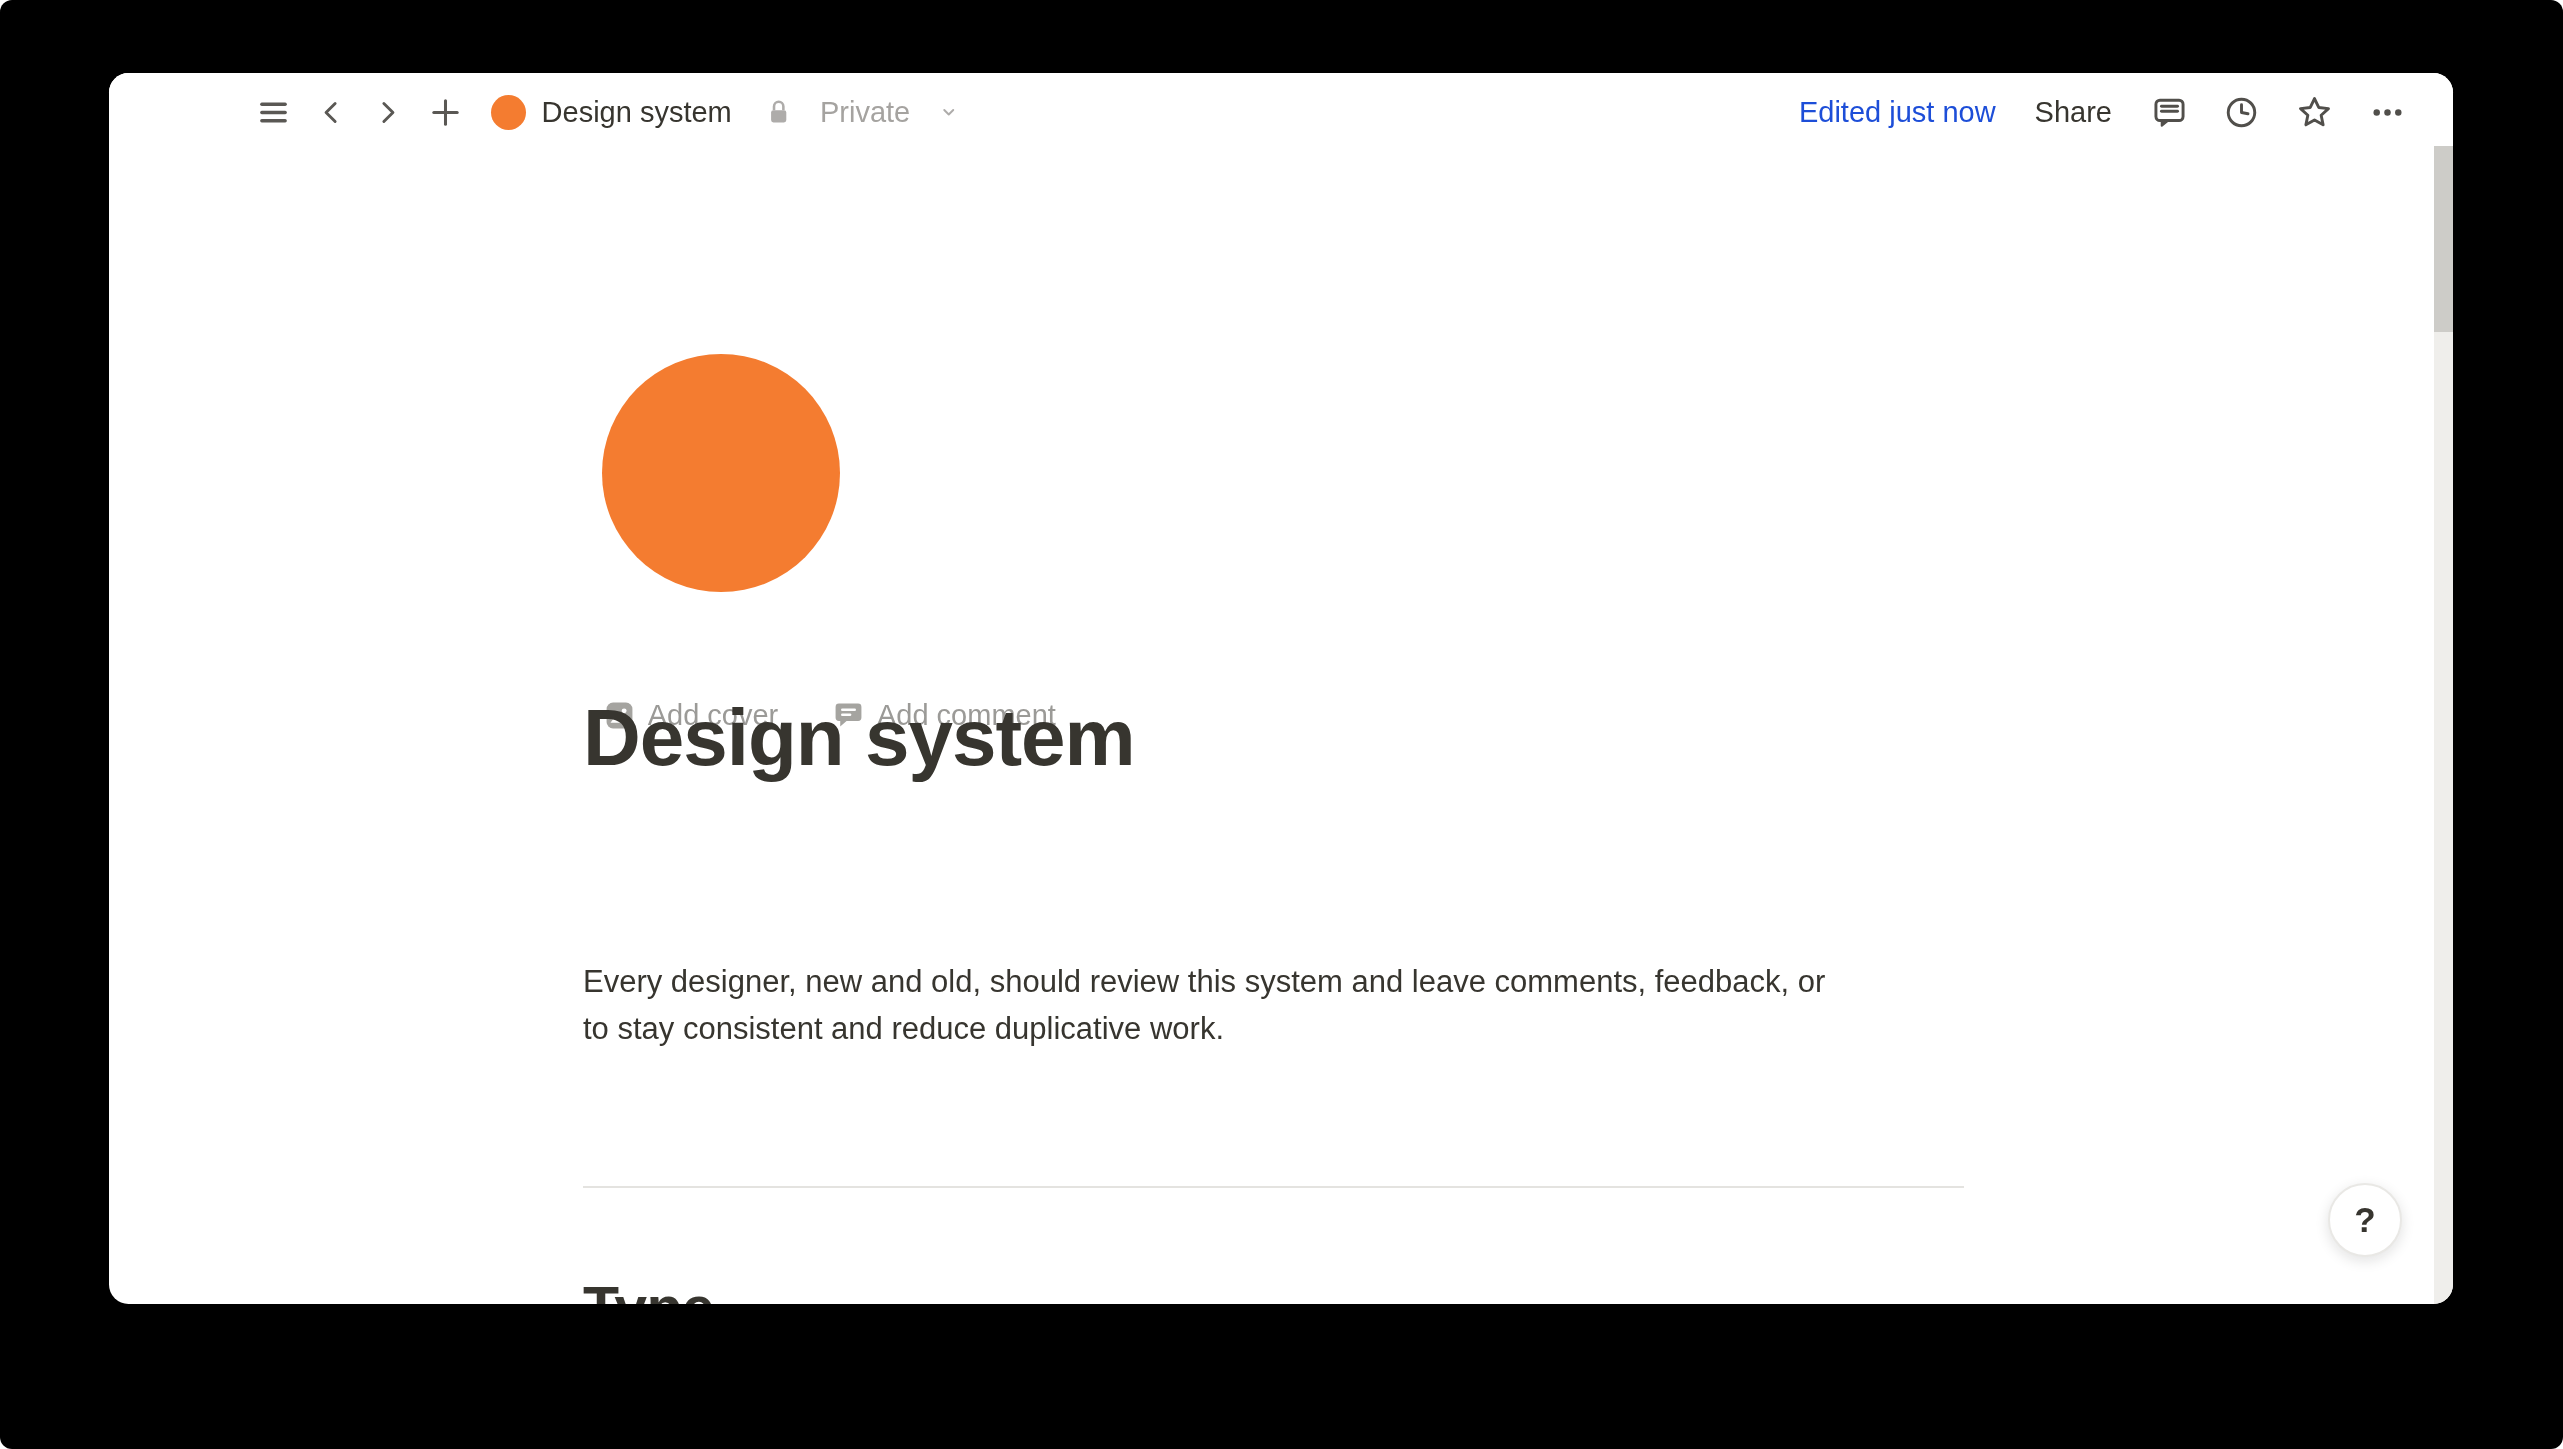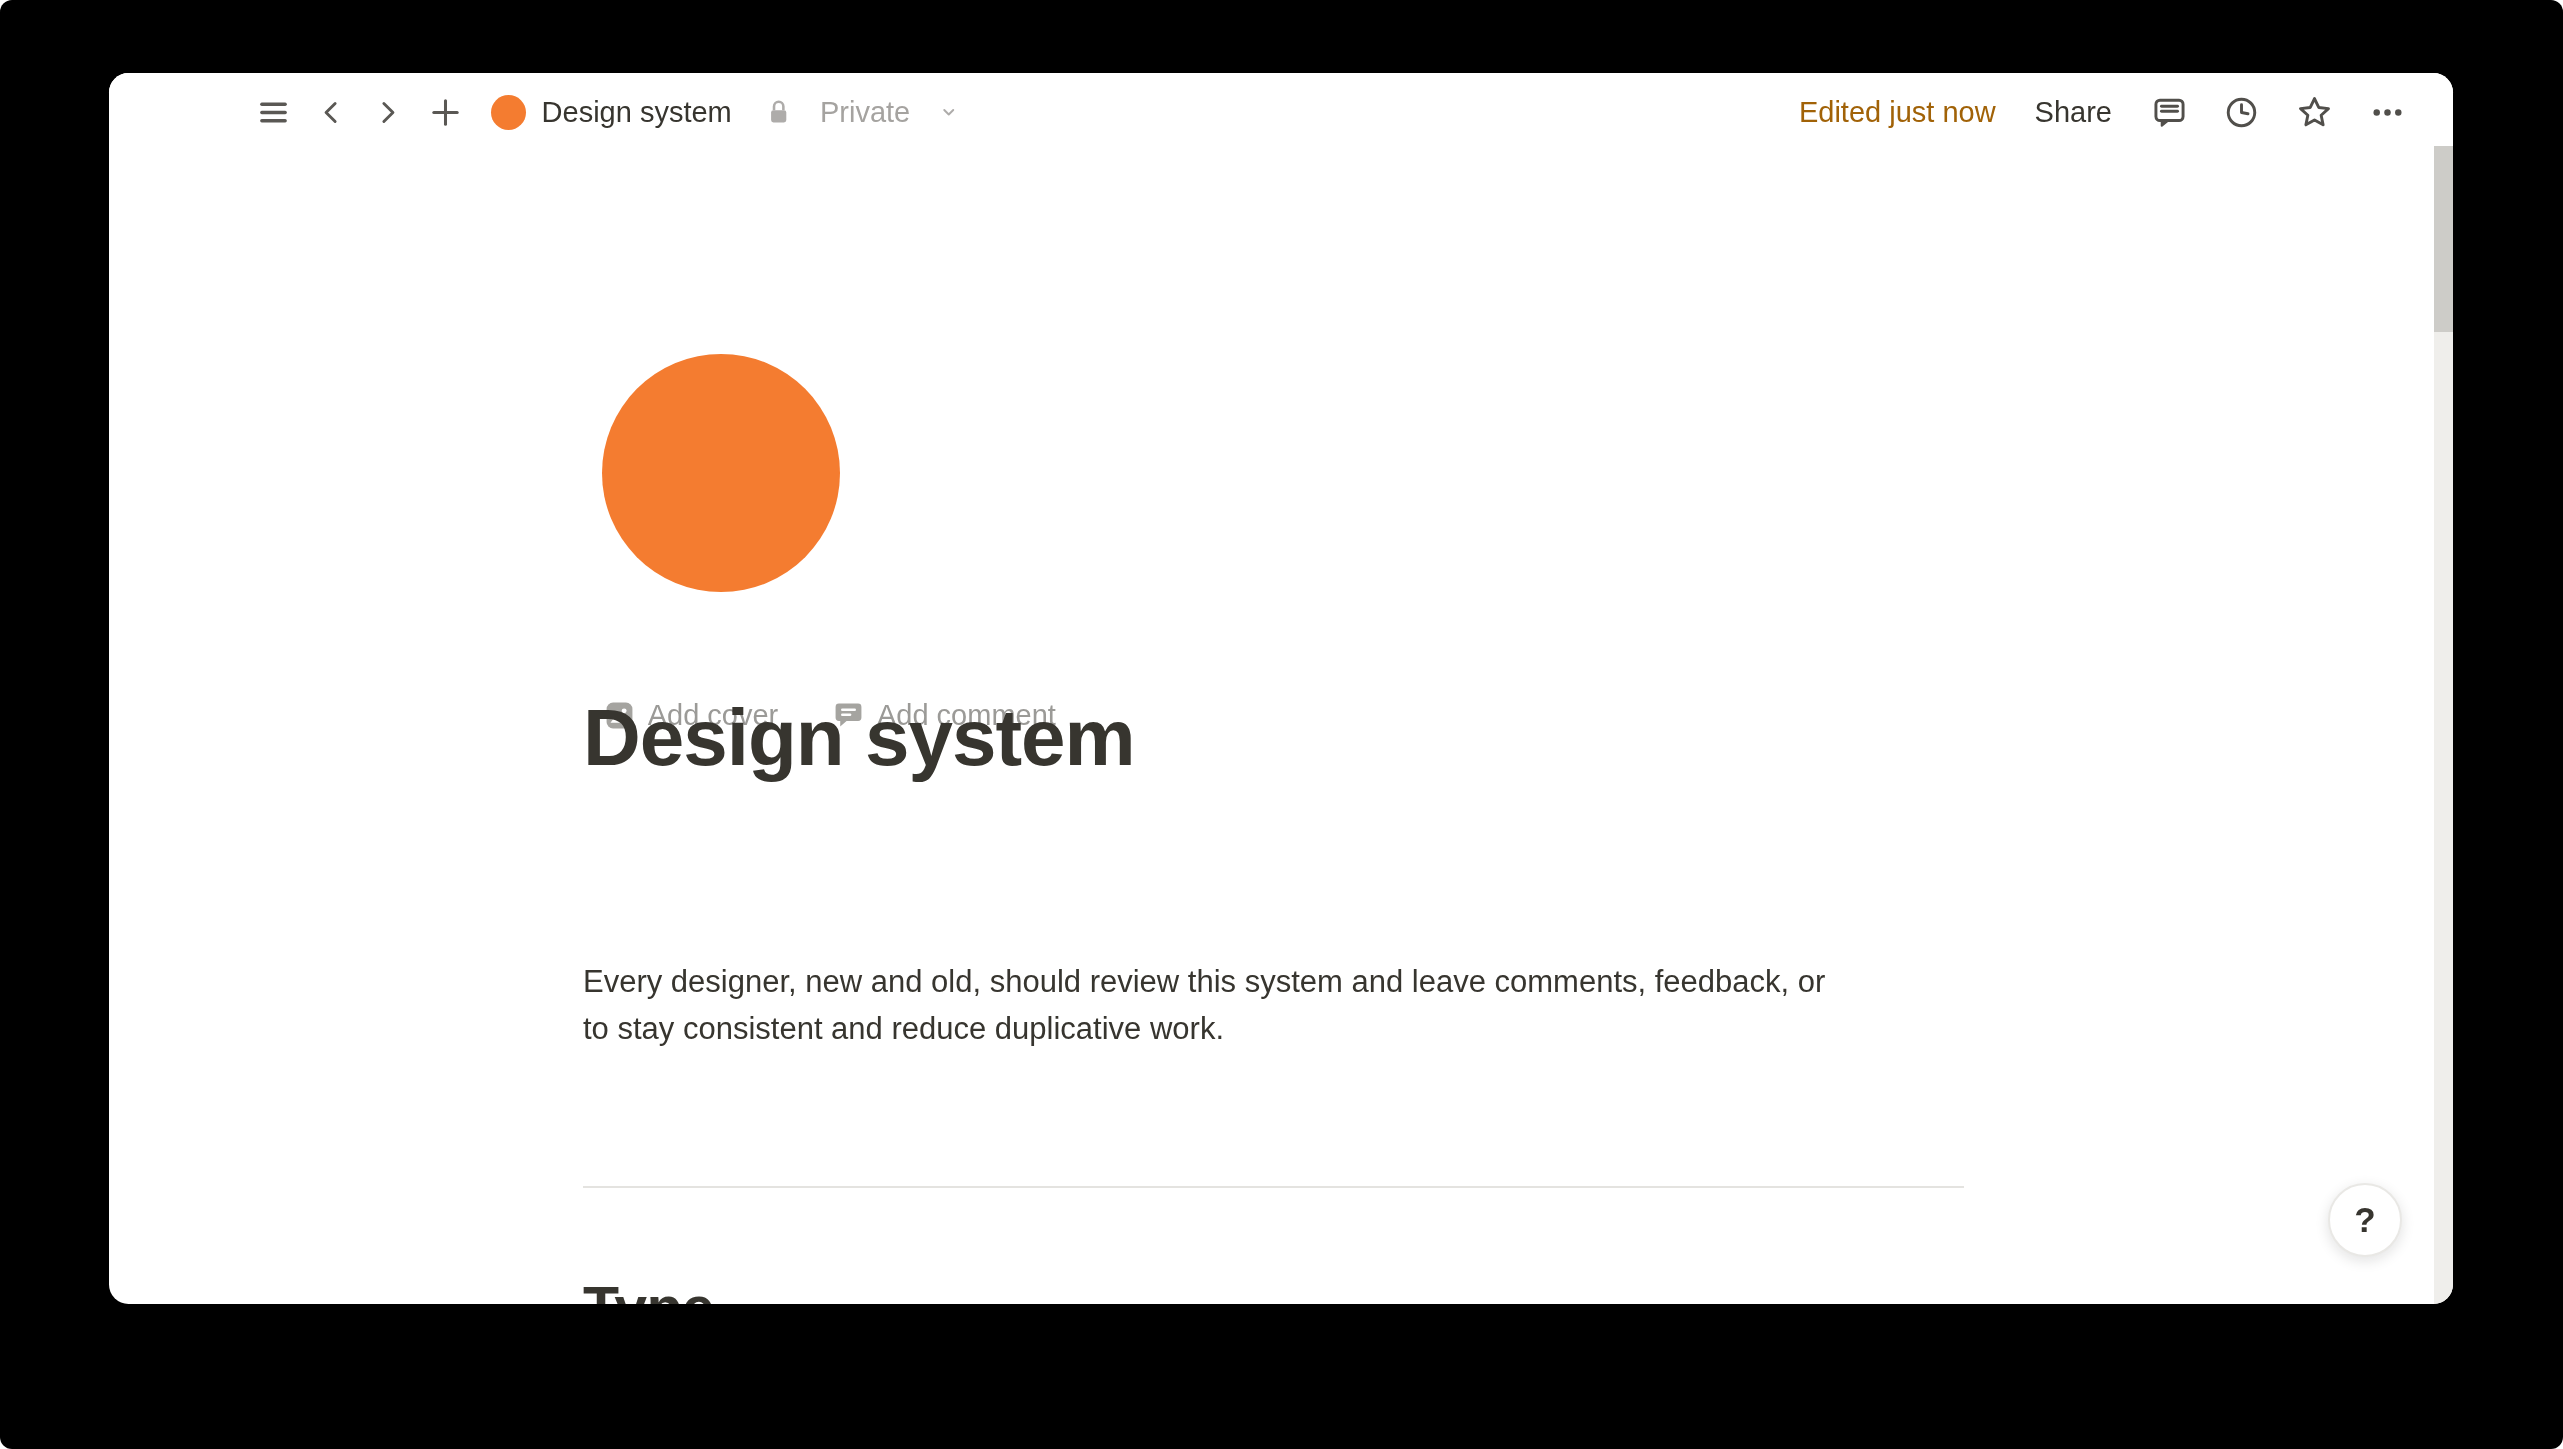--- a/index.html
+++ b/index.html
@@ -17,21 +17,21 @@
              padding:0 47px 0 148px; background:#ffffff; }
   .tb-left, .tb-right { display:flex; align-items:center; }
   .tb-btn { display:flex; align-items:center; justify-content:center;
             background:none; border:none; cursor:pointer; padding:0; }
   .tb-left .tb-btn { margin-right:27px; }
   .breadcrumb { display:flex; align-items:center; margin-left:2px; }
   .bc-dot { width:35px; height:35px; border-radius:50%; margin-right:15.6px; }
   .bc-title { font-size:29px; font-weight:500; color:#37352f; line-height:1; }
   .privacy { display:flex; align-items:center; margin-left:35px; cursor:pointer;gap:20px; }
   .privacy-label { font-size:29px; color:#a5a3a0; margin:0 7.8px 0 9.8px; line-height:1; }
-  .tb-right .status { font-size:29px; color:#a16207; margin-right:39px; line-height:1; }
+  .tb-right .status { font-size:29px; color:#1d4ed8; margin-right:39px; line-height:1; }
   .share-btn { font-size:29px; font-weight:500; color:#37352f; background:none; border:none;
                cursor:pointer; margin-right:39px; line-height:1; }
   .tb-right .icon-btn { margin-left:0; margin-right:35px; }
   .tb-right .icon-btn:last-child { margin-right:0; }
 
   
   .content { position:absolute; inset:78px 0 0 0; }
   .page-icon { position:absolute; left:493px; top:203px; width:238px; height:238px;
                border-radius:50%; cursor:pointer; }
   .icon-actions { position:absolute; left:481px; top:549px; display:flex; align-items:center; }

